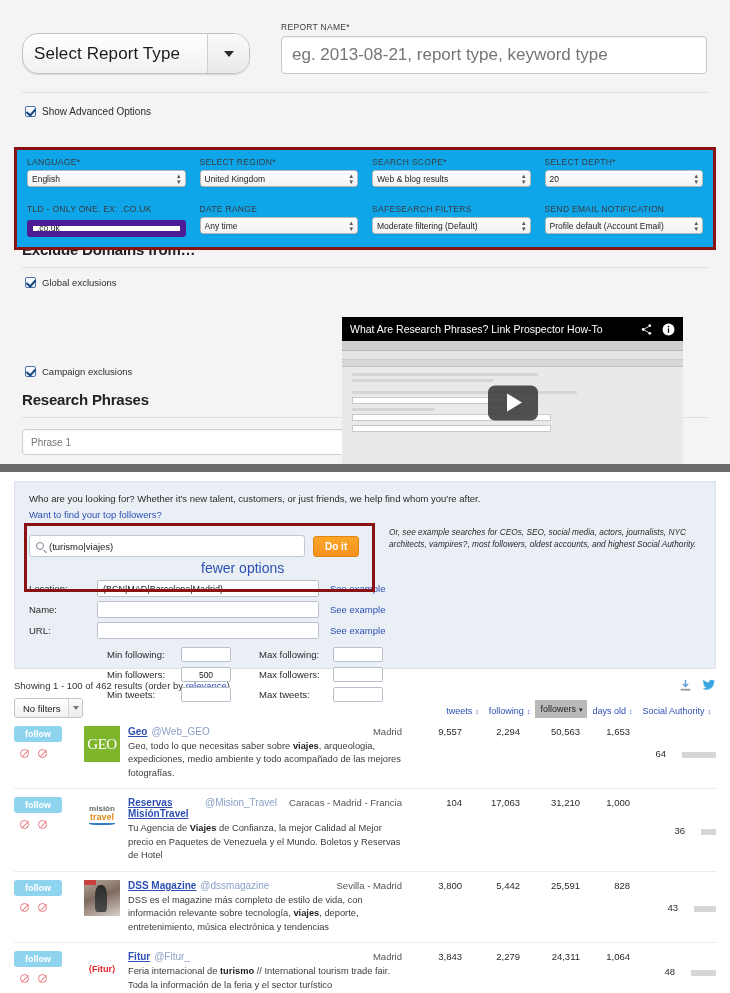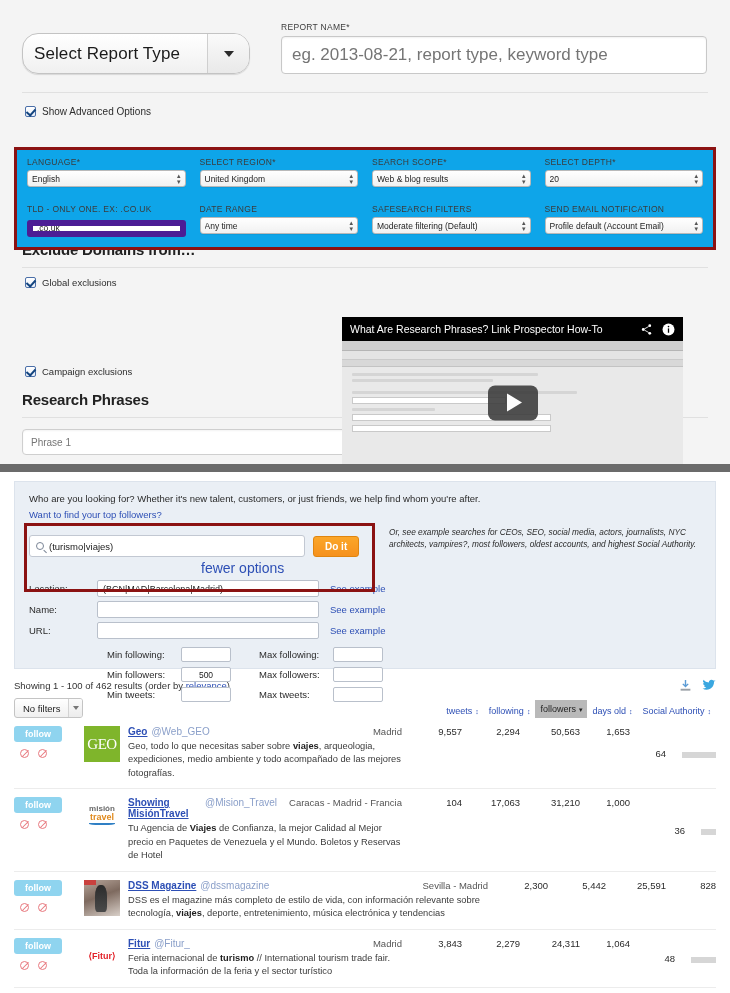--- a/index.html
+++ b/index.html
@@ -694,21 +694,21 @@
       </div>
       <div class="cell-avatar">
         <span class="avatar av-mision">
           <span class="m1">misión</span>
             <span class="m2">travel</span>
             <span class="m3"></span>
         </span>
       </div>
       <div class="cell-main">
         <div class="name-line">
-          <a class="uname" href="#">Showing MisiónTravel</a>
+          <a class="uname" href="#">Reservas MisiónTravel</a>
           <span class="uhandle">@Mision_Travel</span>
           <span class="uloc">Caracas - Madrid - Francia</span>
         </div>
         <div class="ubio">Tu Agencia de <b>Viajes</b> de Confianza, la mejor Calidad al Mejor precio en Paquetes de Venezuela y el Mundo. Boletos y Reservas de Hotel</div>
       </div>
       <div class="num c-tweets">104</div>
       <div class="num c-following">17,063</div>
       <div class="num c-followers">31,210</div>
       <div class="num c-days">1,000</div>
       <div class="c-sa">
@@ -729,24 +729,28 @@
         <span class="avatar av-dss"></span>
       </div>
       <div class="cell-main">
         <div class="name-line">
           <a class="uname" href="#">DSS Magazine</a>
           <span class="uhandle">@dssmagazine</span>
           <span class="uloc">Sevilla - Madrid</span>
         </div>
         <div class="ubio">DSS es el magazine más completo de estilo de vida, con información relevante sobre tecnología, <b>viajes</b>, deporte, entretenimiento, música electrónica y tendencias</div>
       </div>
-      <div class="num c-tweets">2,300</div>
+      <div class="num c-tweets">3,800</div>
       <div class="num c-following">5,442</div>
       <div class="num c-followers">25,591</div>
       <div class="num c-days">828</div>
+      <div class="c-sa">
+        <span class="num">43</span>
+        <span class="sa-bar" style="width:22px"></span>
+      </div>
     </div>
 
     <div class="res-row">
       <div class="cell-follow">
         <span class="follow-btn">follow</span>
         <span class="block-icons">
           <span class="ban"></span>
           <span class="ban"></span>
         </span>
       </div>

